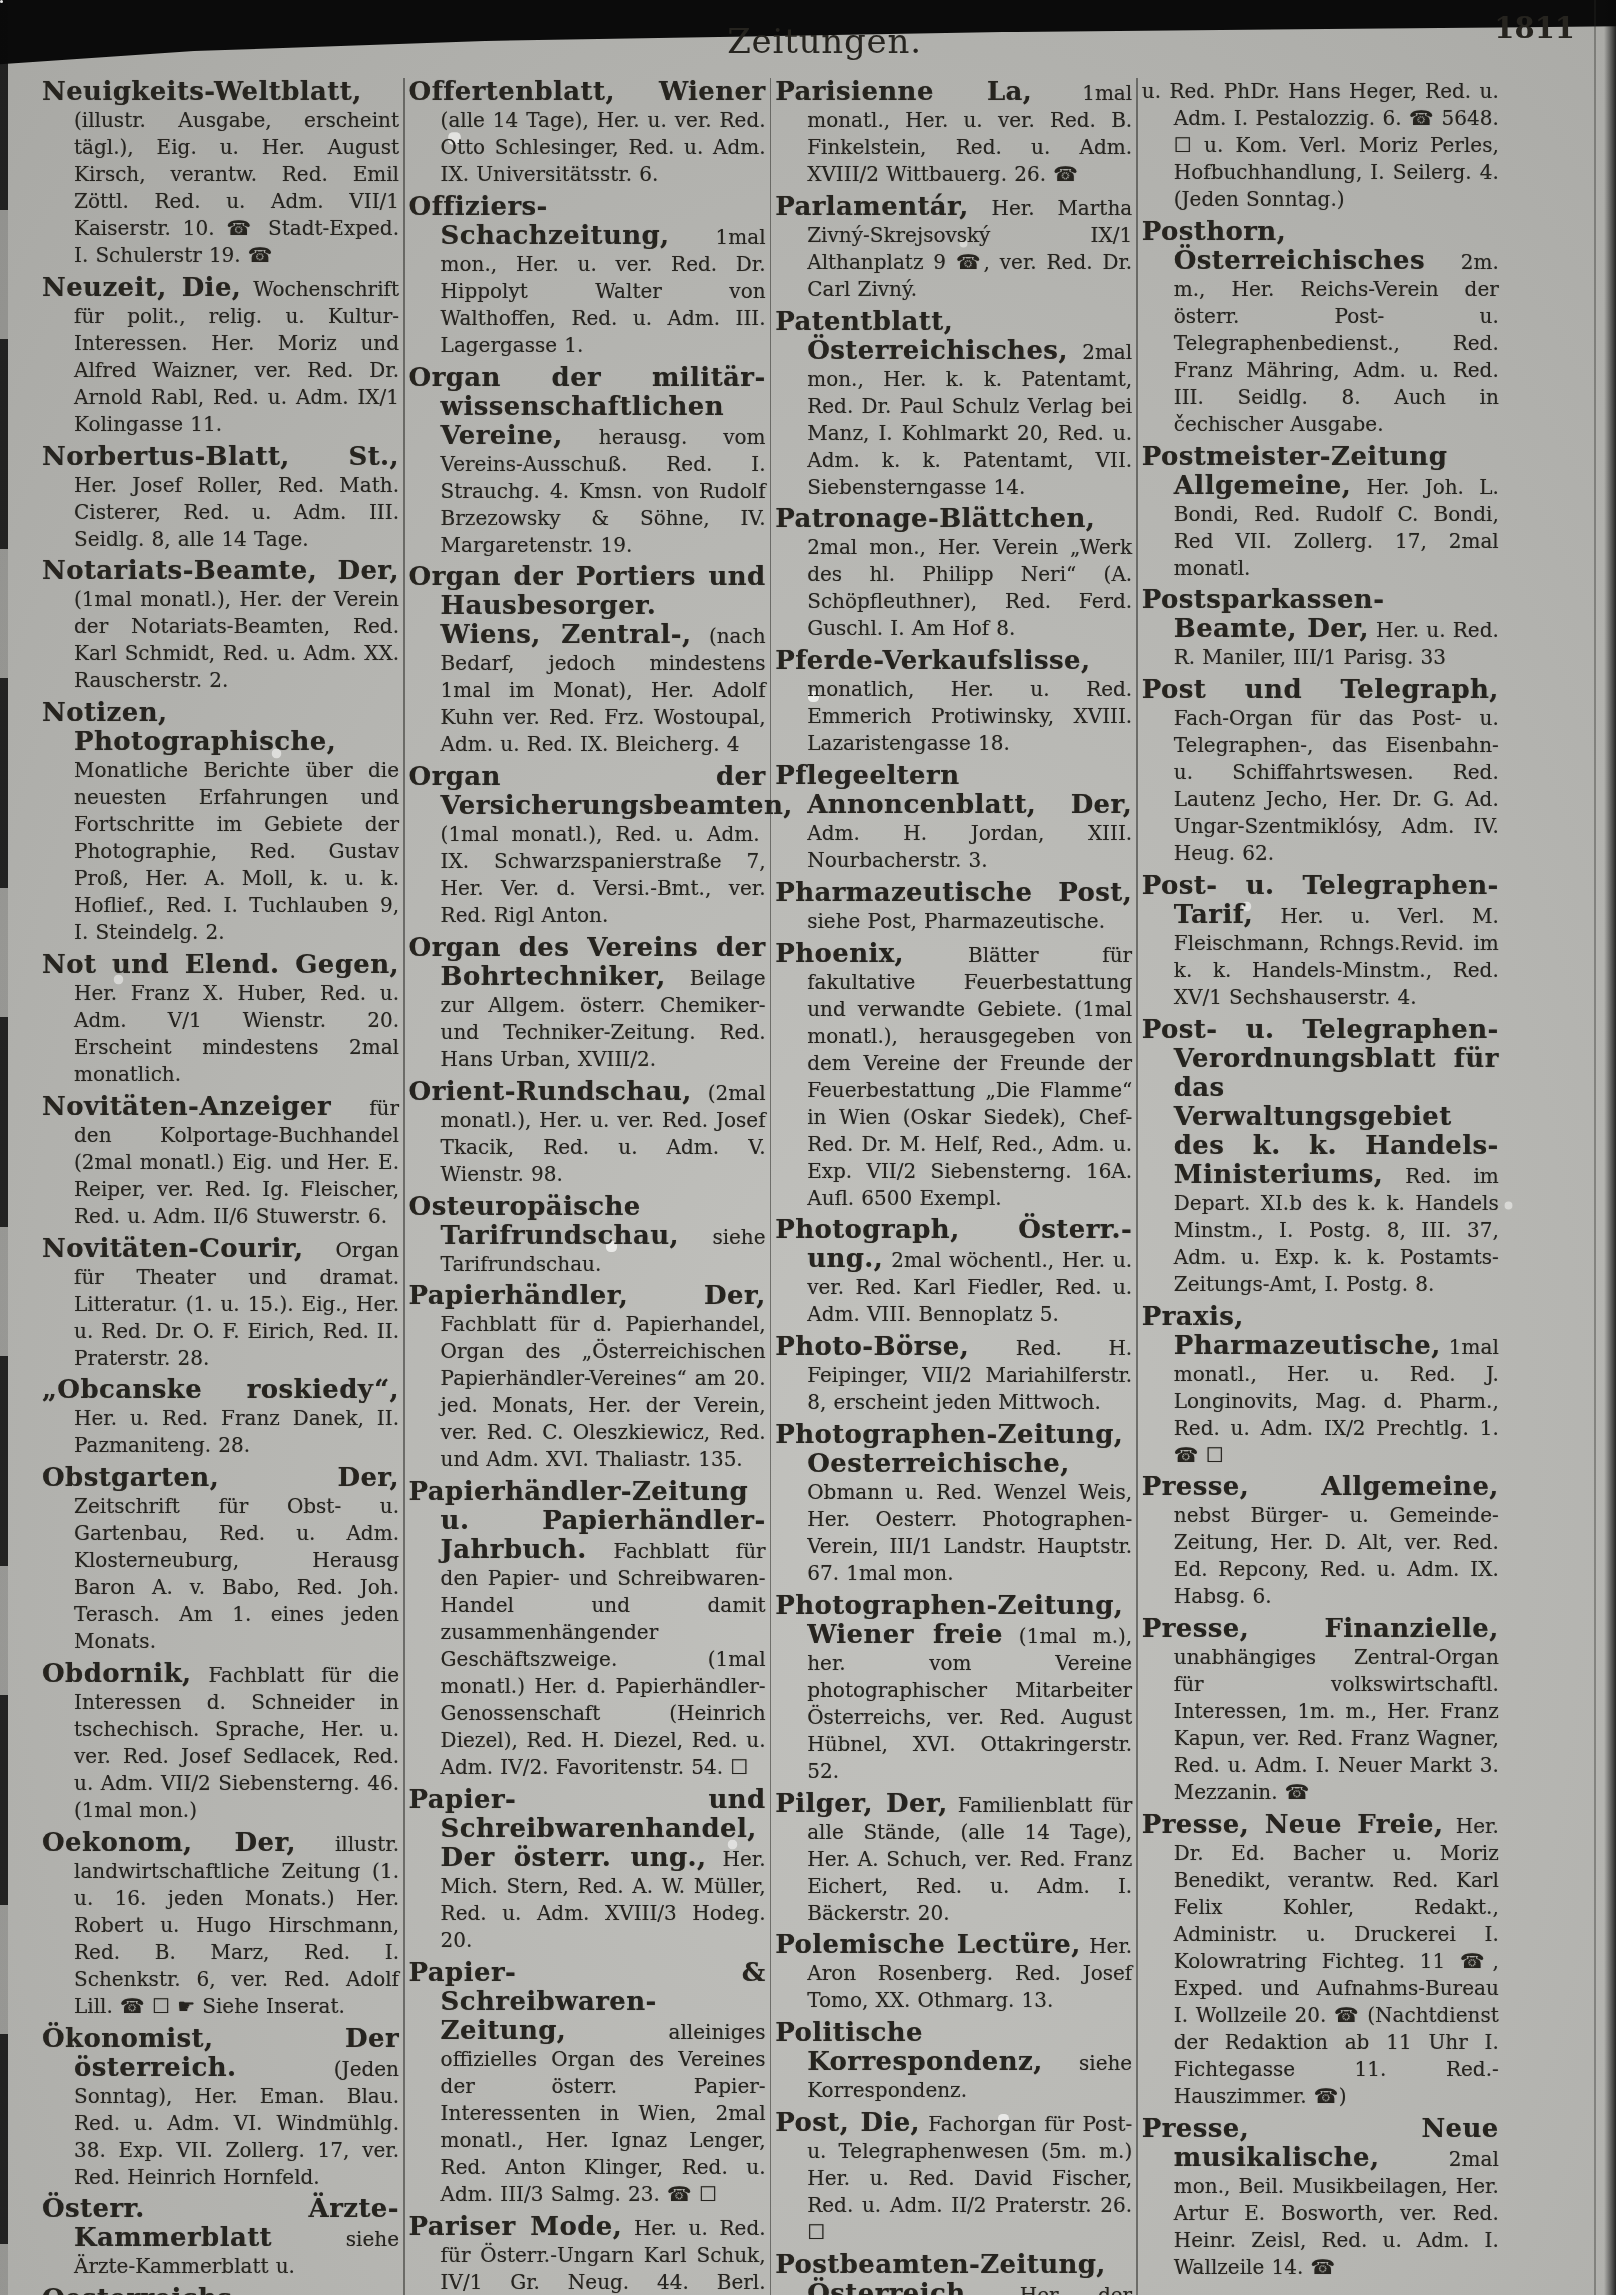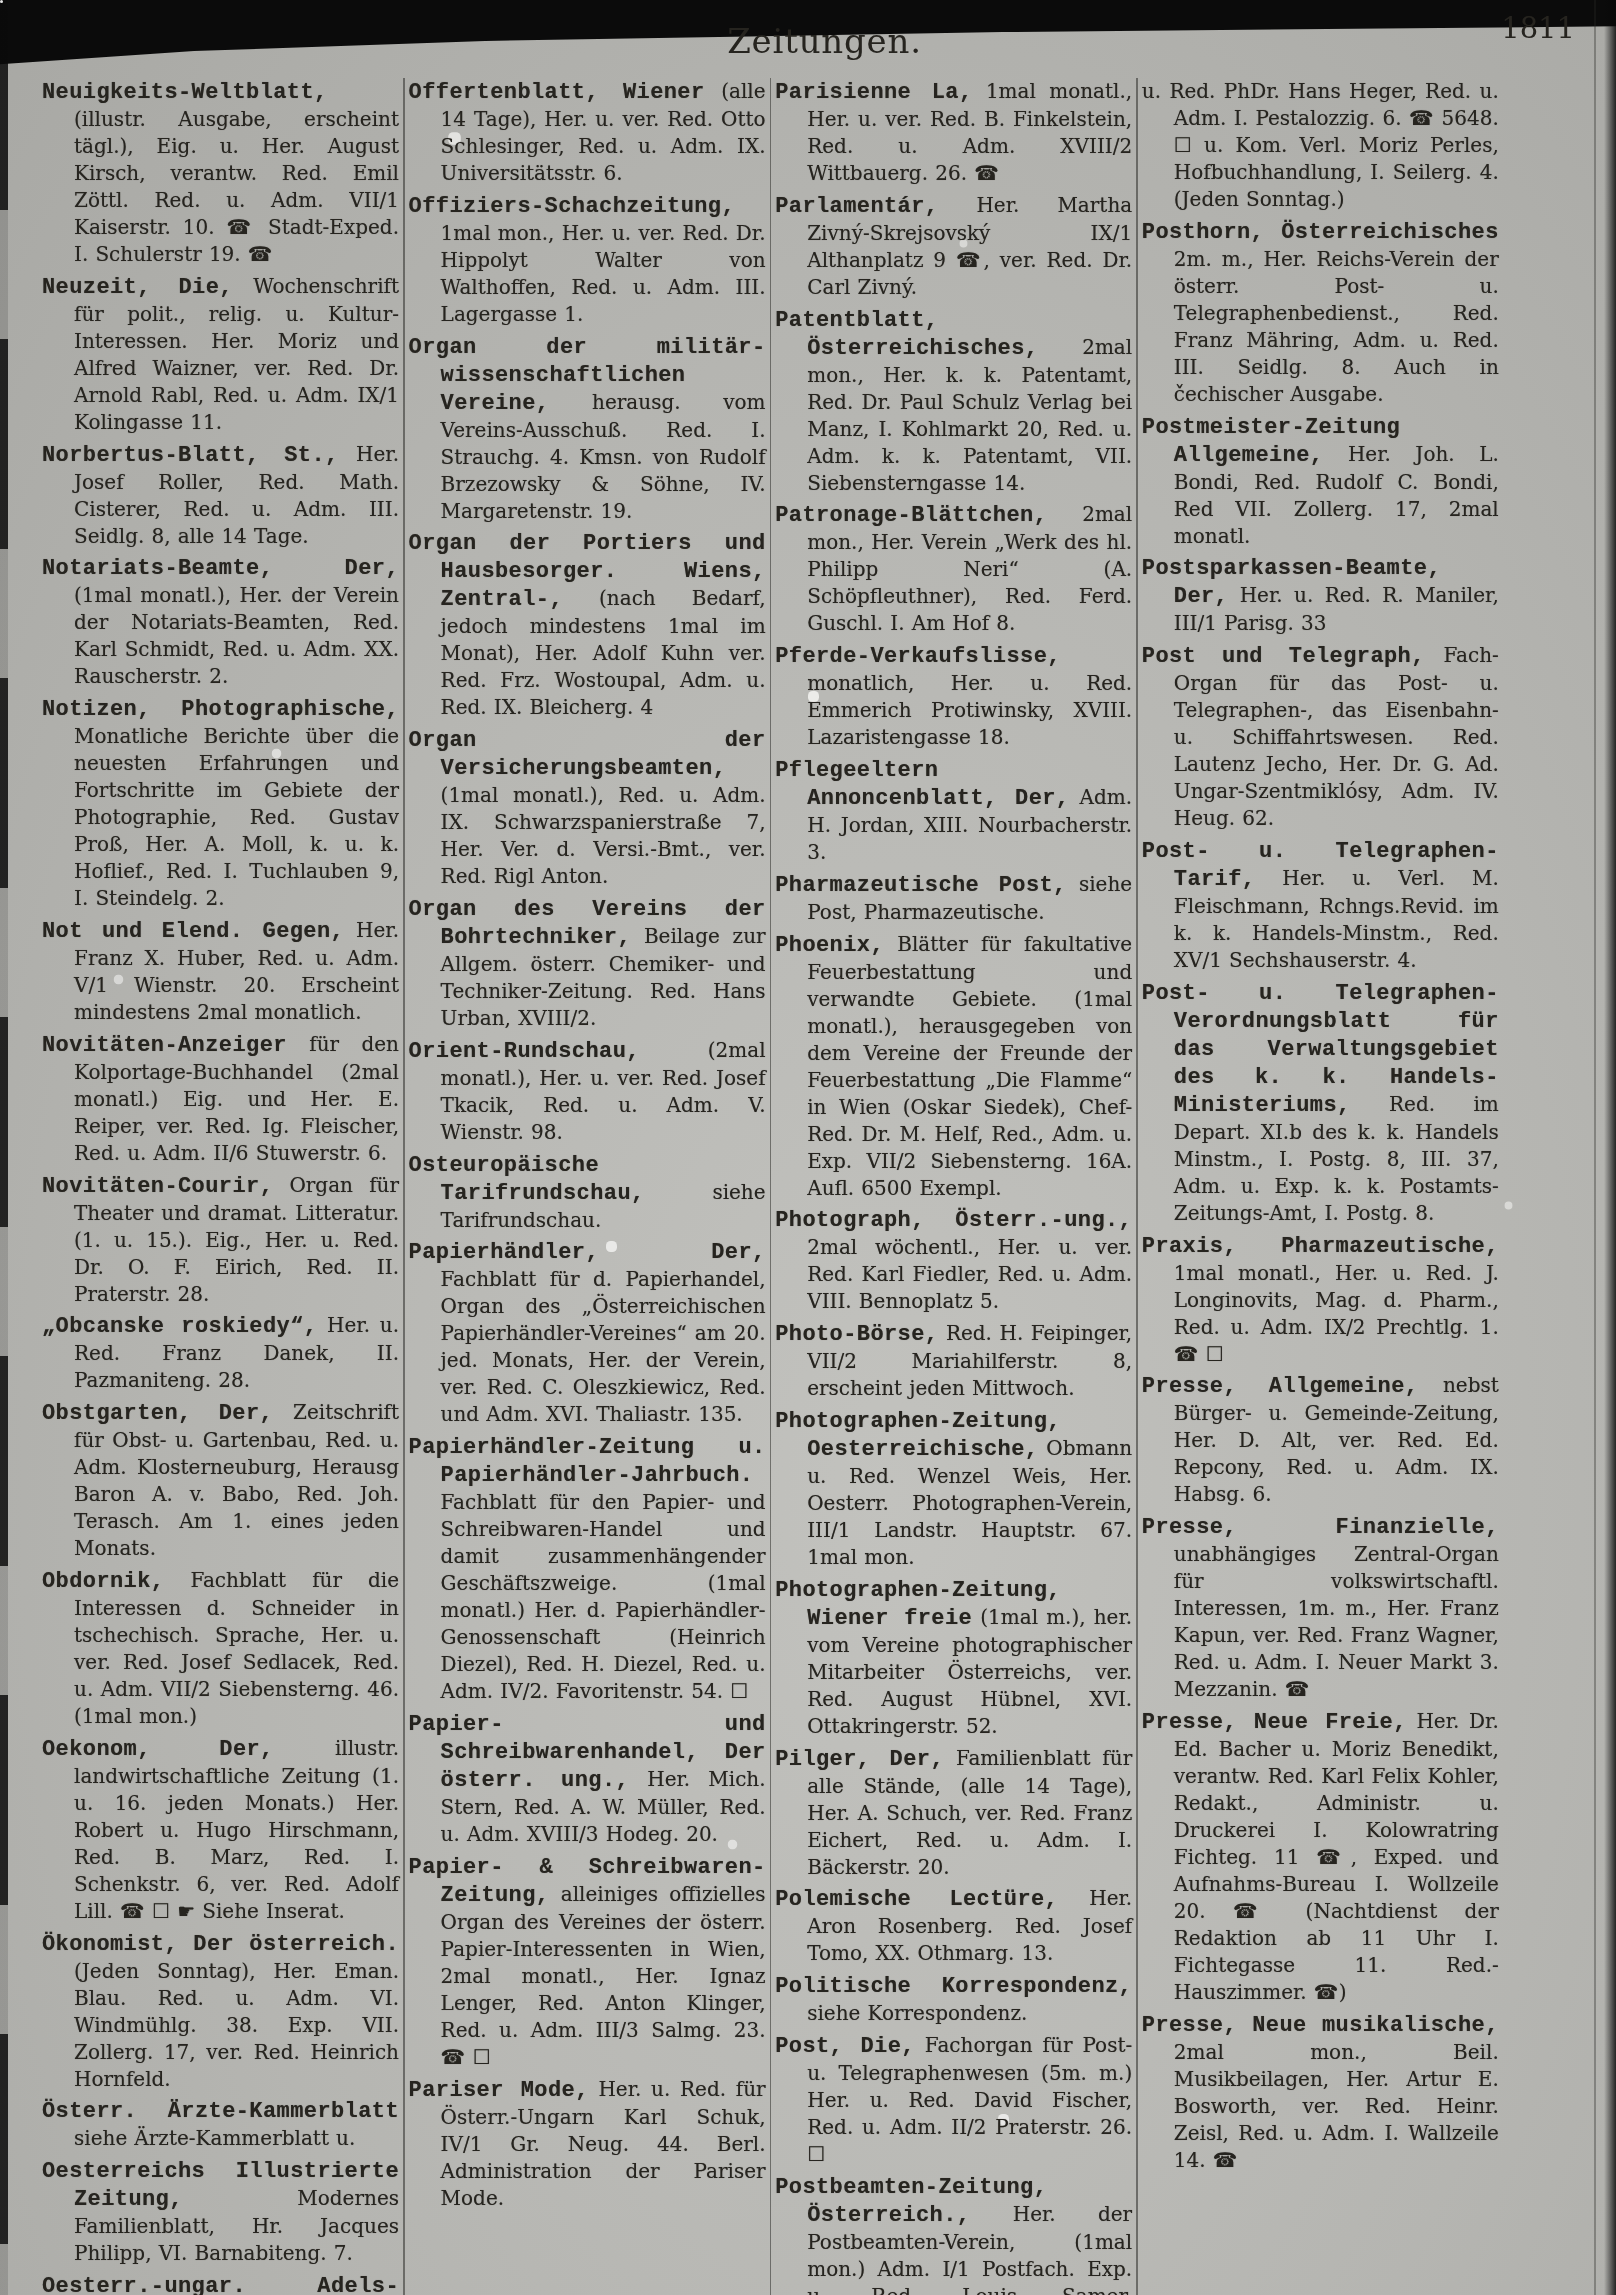--- a/index.html
+++ b/index.html
@@ -39,37 +39,37 @@
       731px 1843px 0 3.2px rgba(240,240,238,.7),
       1002px 2118px 0 4px rgba(244,244,242,.8);
   }
   .header-title{
     position:absolute;left:0;top:21px;width:1617px;text-align:center;
     font-size:34px;font-weight:400;letter-spacing:0.8px;
     filter:blur(0.3px);
     margin-left:16px;
   }
   .header-pageno{
-    position:absolute;right:42px;top:11.3px;font-size:29px;font-weight:400;
+    position:absolute;right:42px;top:11.3px;font-size:29px;font-weight:700;
     filter:blur(0.2px);
   }
   .cols{
     position:absolute;left:42px;top:78px;width:1460px;display:flex;
     filter:blur(0.3px);
   }
   .col{width:357px;}
   .rule{width:1.6px;background:rgba(45,45,42,.55);margin:0 4px;}
   .entry{
     margin:0 0 4.8px 0;
     font-size:20px;line-height:27px;text-align:justify;
     padding-left:32px;text-indent:-32px;
     text-shadow:0 0 0.8px rgba(30,28,24,.45);
     word-spacing:0.8px;
   }
-  .entry b{font-size:22px;letter-spacing:0.4px;font-family:Liberation Mono, monospace;}
+  .entry b{font-size:26px;letter-spacing:0.4px;}
 </style>
 </head>
 <body>
 
 <div class="page">
   <div class="scan-top"></div>
   <div class="scan-left"></div>
   <div class="scan-right2"></div>
   <div class="scan-right"></div>
   <div class="specks"></div>

